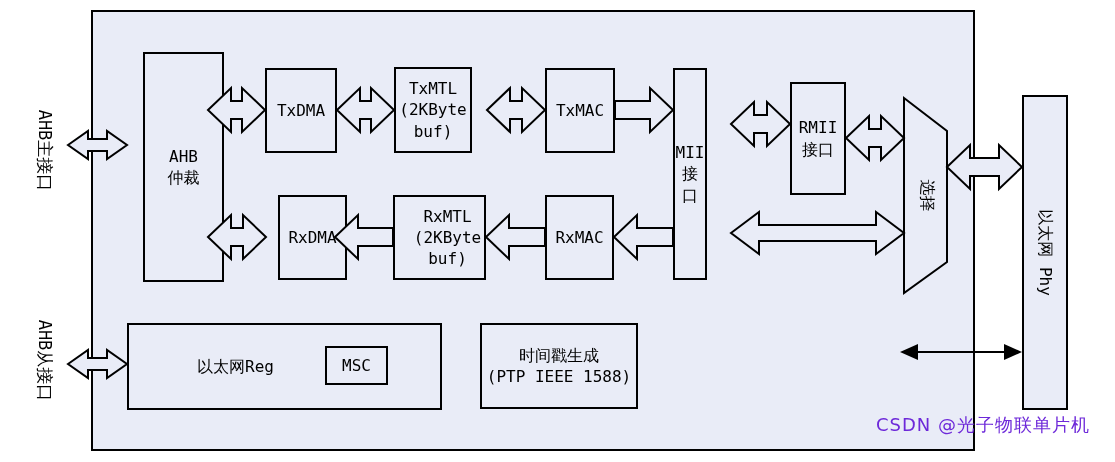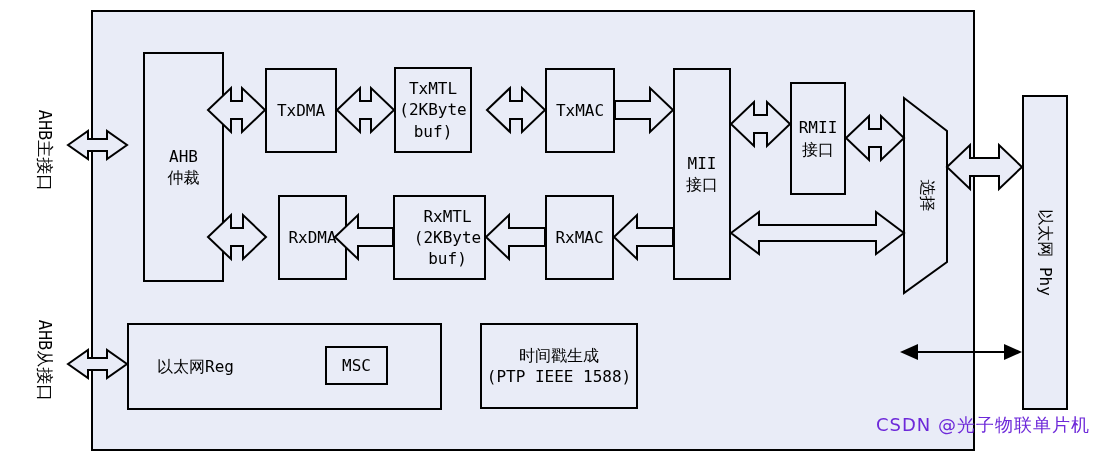--- a/index.html
+++ b/index.html
@@ -15,26 +15,26 @@
   .block {
     position:absolute; box-sizing:border-box; border:2px solid #000;
     background:#E9ECF7; display:flex; align-items:center; justify-content:center;
     text-align:center; font-size:16px; line-height:1.32; white-space:pre-line;
     z-index:1;
   }
   .b-arbiter   { left:127px; top:52px;  width:81px;  height:230px;margin-left:16px; }
   .b-txdma     { left:265px; top:68px;  width:72px;  height:85px; }
   .b-txmtl     { left:394px; top:67px;  width:78px;  height:86px; }
   .b-txmac     { left:545px; top:68px;  width:70px;  height:85px; }
-  .b-mii       { left:673px; top:68px;  width:58px;  height:212px; }
+  .b-mii       { left:673px; top:68px;  width:34px;  height:212px; }
   .b-rmii      { left:790px; top:82px;  width:56px;  height:113px; }
   .b-rxdma     { left:266px; top:195px; width:69px;  height:85px;margin-left:12px; }
   .b-rxmtl     { left:393px; top:195px; width:93px;  height:85px;padding-left:16px; }
   .b-rxmac     { left:545px; top:195px; width:69px;  height:85px; }
-  .b-ethreg    { left:127px; top:323px; width:315px; height:87px; justify-content:flex-start; padding-left:28px; }
+  .b-ethreg    { left:127px; top:323px; width:315px; height:87px; justify-content:flex-start; padding-left:68px; }
   .b-msc       { left:325px; top:346px; width:63px;  height:39px; z-index:2; }
   .b-timestamp { left:480px; top:323px; width:158px; height:86px; }
   .b-mgmt      { left:777px; top:317px; width:123px; height:71px; }
   .b-phy       { left:1022px; top:95px; width:46px;  height:315px; }
   .rot { display:inline-block; transform:rotate(90deg); white-space:nowrap; }
   .side-label {
     position:absolute; width:50px; display:flex; align-items:center; justify-content:center;
     font-size:17px; z-index:1;
   }
   .sl-master { left:20px; top:95px;  height:110px; }

